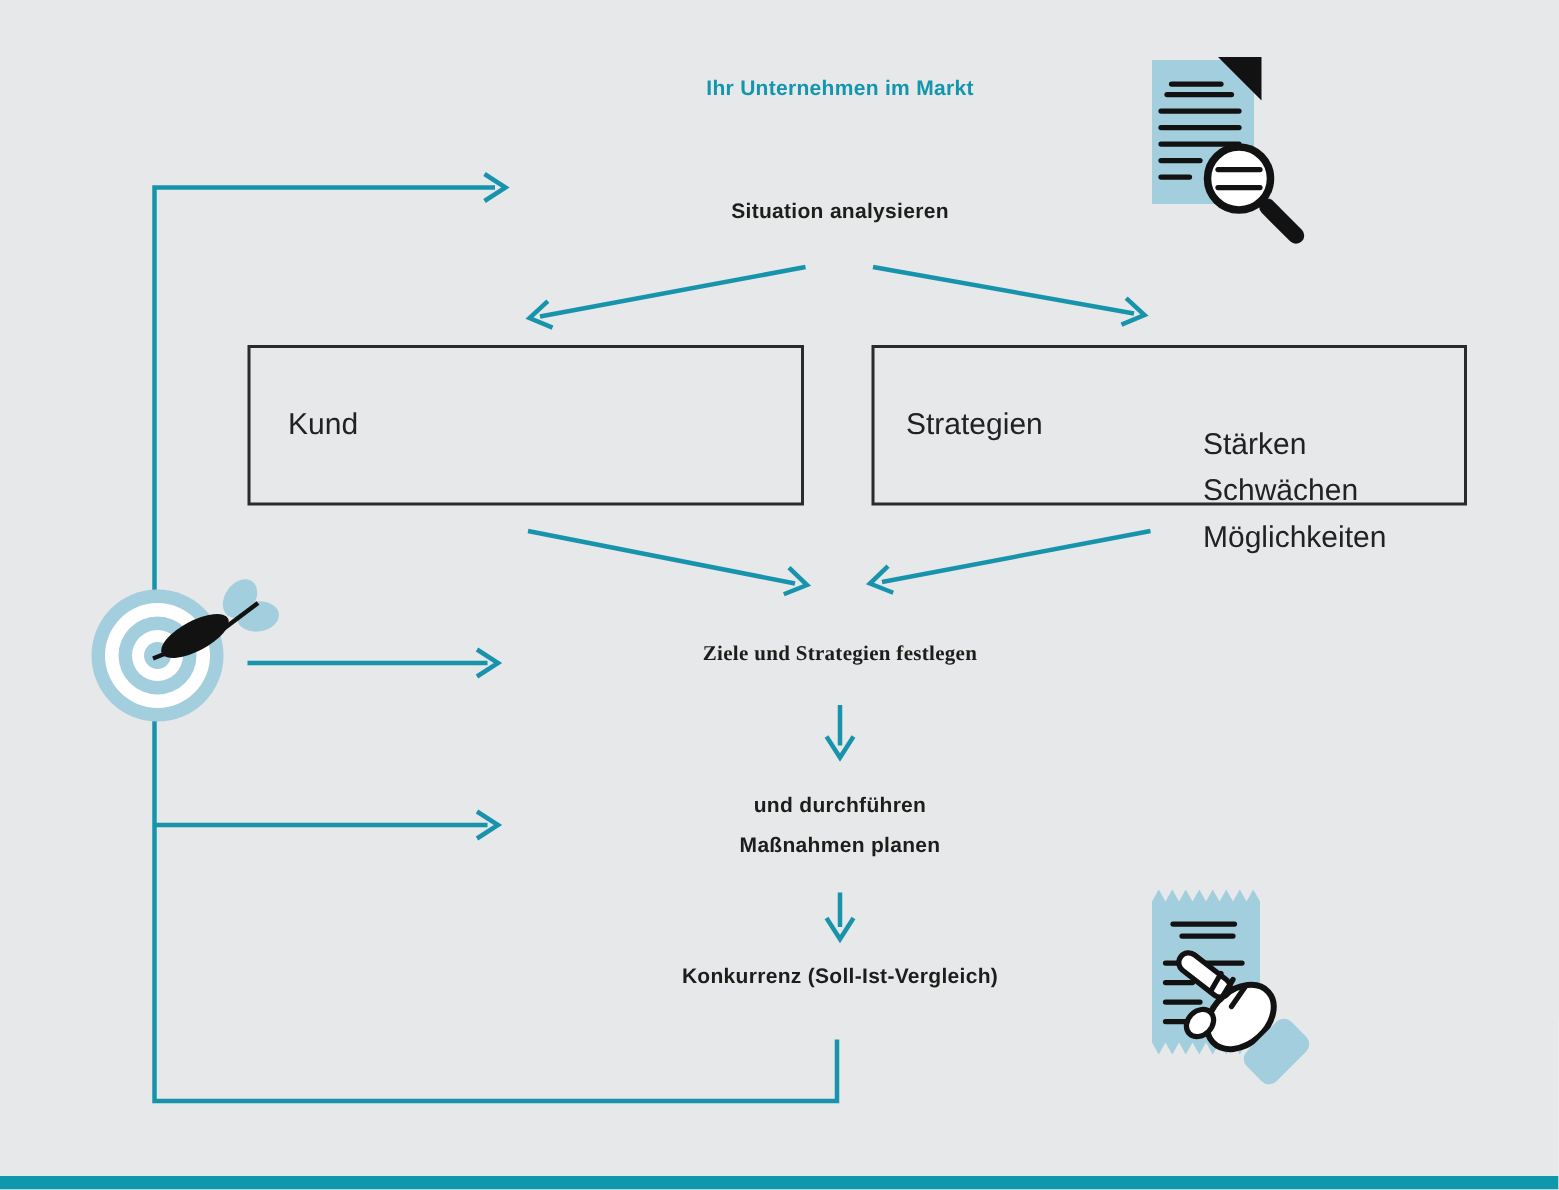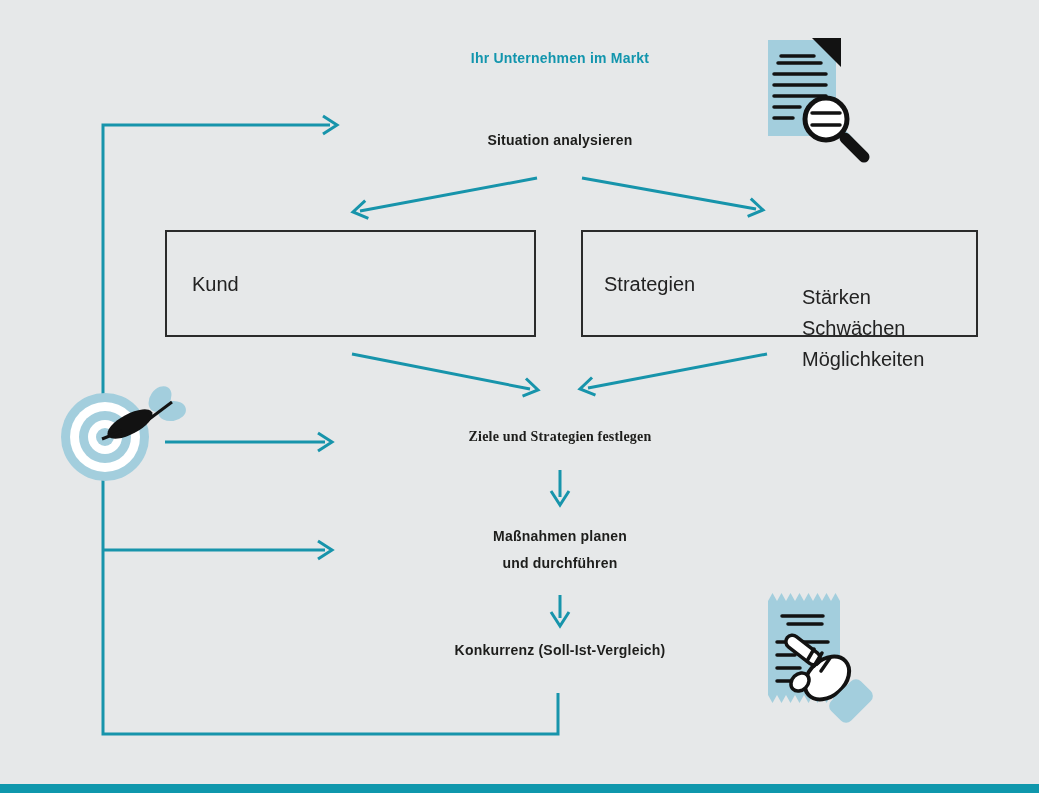--- a/index.html
+++ b/index.html
@@ -142,20 +142,20 @@
     <div class="box-items">
       <span>Stärken</span>
       <span>Schwächen</span>
       <span>Möglichkeiten</span>
     </div>
   </div>
 
   <div class="center h ziele">Ziele und Strategien festlegen</div>
 
   <div class="center h massnahmen">
+    <span>und durchführen</span>
     <span>Maßnahmen planen</span>
-    <span>und durchführen</span>
   </div>
 
   <div class="center h kontrolle">Konkurrenz (Soll-Ist-Vergleich)</div>
 
   <div class="bottom-bar"></div>
 </div>
 
 </body></html>

